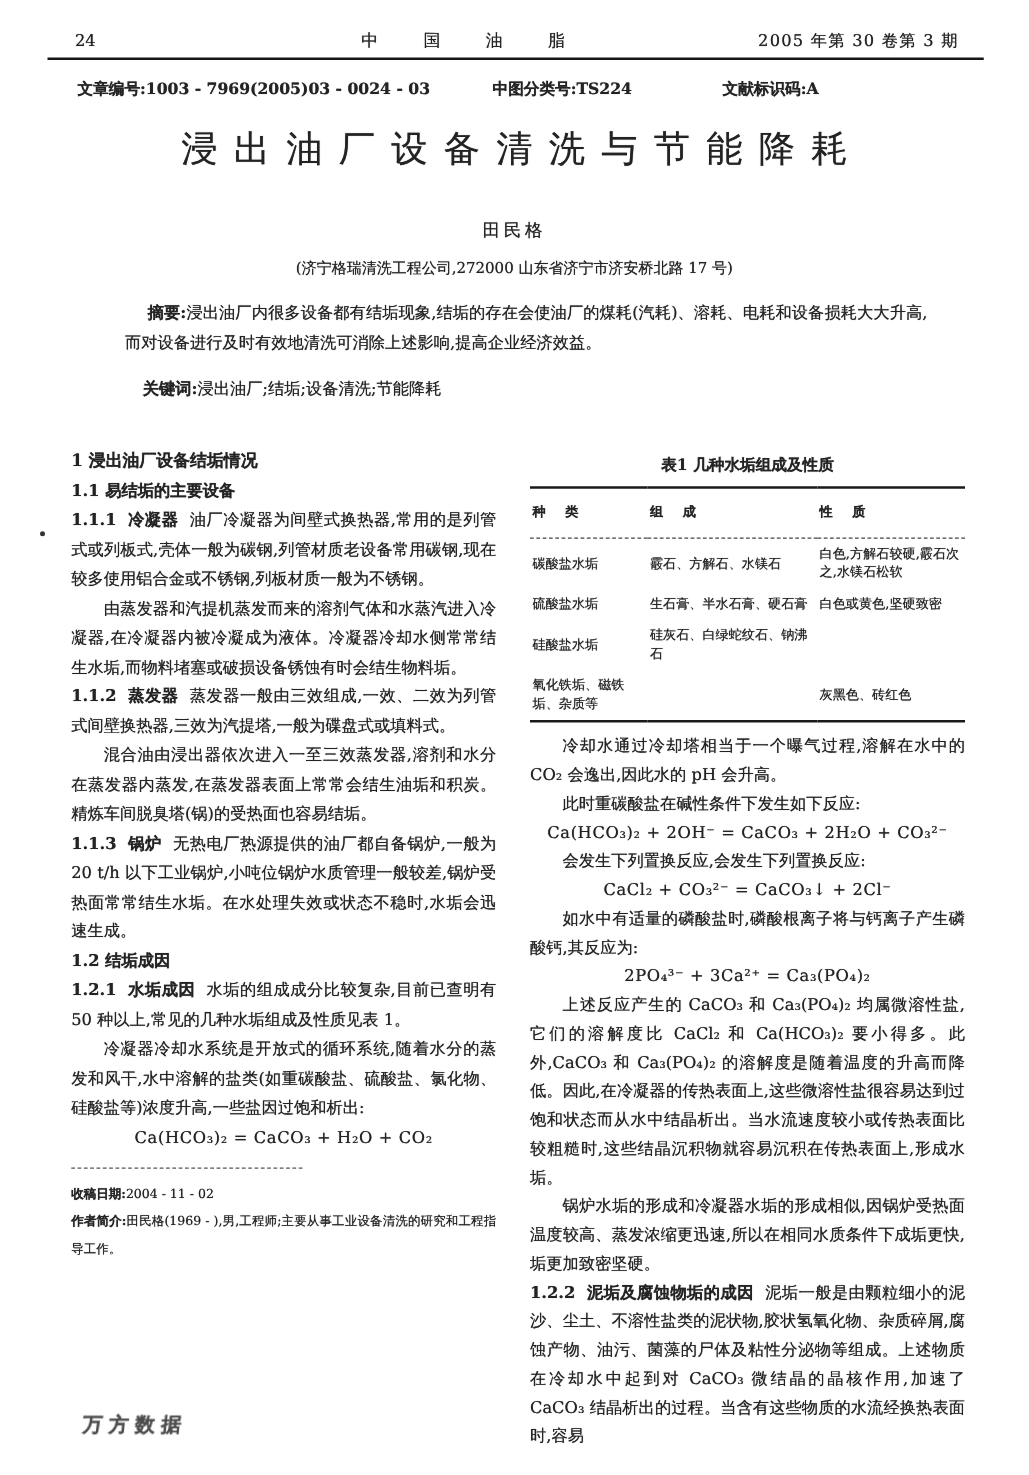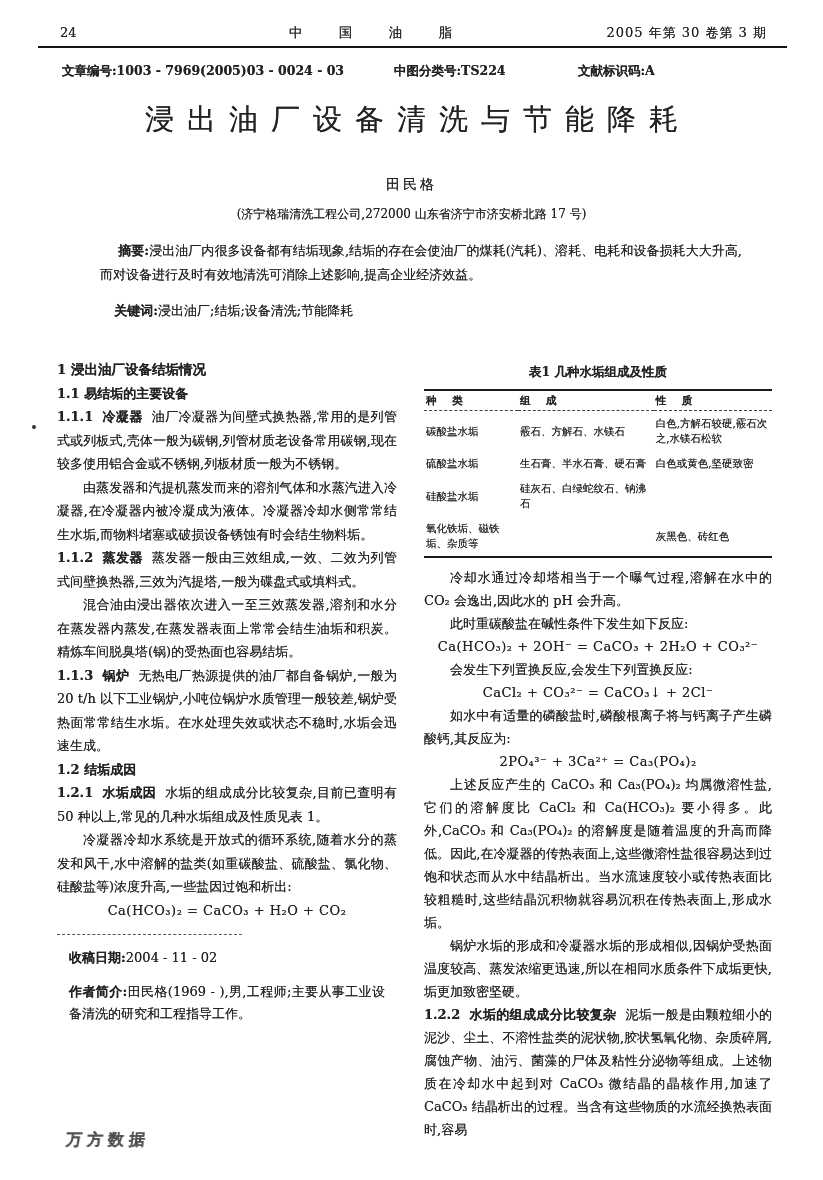--- a/index.html
+++ b/index.html
@@ -38,27 +38,27 @@
   .col-right{left:424px;width:348px;line-height:23px;}
   .col p{margin:0;}
   .para{text-indent:2em;}
   .flush{text-indent:0;}
   .h1{font-weight:bold;font-size:13.5px;margin:0 0 2px 0;}
   .h2{font-weight:bold;margin:0;}
   .lead{font-weight:bold;margin-right:9px;}
   .formula{text-align:center;text-indent:0;margin:1px 0;letter-spacing:0.5px;}
   
   .dash-rule{width:185px;border-top:1px dashed #555;margin:12px 0 10px 0;height:0;}
-  .footnote p{font-size:13px;line-height:22px;margin:12px;text-indent:0;}
+  .footnote p{font-size:10px;line-height:22px;margin:0;text-indent:0;}
   
   .tbl-caption{text-align:center;font-weight:bold;font-size:12.5px;margin:2px 0 6px 0;}
   table.tbl{width:100%;border-collapse:collapse;font-size:10.5px;line-height:15px;
             border-top:2px solid #1a1a1a;border-bottom:2px solid #1a1a1a;text-align:left;}
   table.tbl th{font-weight:bold;letter-spacing:6px;border-bottom:1px dashed #444;
-               padding:2px 2px;text-align:left;}
+               padding:12px 2px;text-align:left;}
   table.tbl td{padding:5px 2px;vertical-align:middle;}
   .tbl .c1{width:27%;}
   .tbl .c2{width:39%;}
   .tbl .c3{width:34%;}
   .tbl-wrap{margin-bottom:8px;}
   
   .watermark{position:absolute;left:66px;top:1130px;font-size:16px;font-weight:bold;color:#4d4d4d;
              letter-spacing:5px;transform:skewX(-6deg);filter:blur(0.4px);}
   .scan-dot{position:absolute;left:32px;top:425px;width:4px;height:4px;background:#333;border-radius:50%;}
 </style>
@@ -177,17 +177,17 @@
     <p class="para">此时重碳酸盐在碱性条件下发生如下反应:</p>
     <p class="formula">Ca(HCO₃)₂ + 2OH⁻ = CaCO₃ + 2H₂O + CO₃²⁻</p>
     <p class="para">会发生下列置换反应,会发生下列置换反应:</p>
     <p class="formula">CaCl₂ + CO₃²⁻ = CaCO₃↓ + 2Cl⁻</p>
     <p class="para">如水中有适量的磷酸盐时,磷酸根离子将与钙离子产生磷酸钙,其反应为:</p>
     <p class="formula">2PO₄³⁻ + 3Ca²⁺ = Ca₃(PO₄)₂</p>
     <p class="para">上述反应产生的 CaCO₃ 和 Ca₃(PO₄)₂ 均属微溶性盐,它们的溶解度比 CaCl₂ 和 Ca(HCO₃)₂ 要小得多。此外,CaCO₃ 和 Ca₃(PO₄)₂ 的溶解度是随着温度的升高而降低。因此,在冷凝器的传热表面上,这些微溶性盐很容易达到过饱和状态而从水中结晶析出。当水流速度较小或传热表面比较粗糙时,这些结晶沉积物就容易沉积在传热表面上,形成水垢。</p>
     <p class="para">锅炉水垢的形成和冷凝器水垢的形成相似,因锅炉受热面温度较高、蒸发浓缩更迅速,所以在相同水质条件下成垢更快,垢更加致密坚硬。</p>
 
     <p class="para flush">
-      <span class="lead">1.2.2</span><span class="lead">水垢的组成成分比较复杂</span><span>泥垢一般是由颗粒细小的泥沙、尘土、不溶性盐类的泥状物,胶状氢氧化物、杂质碎屑,腐蚀产物、油污、菌藻的尸体及粘性分泌物等组成。上述物质在冷却水中起到对 CaCO₃ 微结晶的晶核作用,加速了 CaCO₃ 结晶析出的过程。当含有这些物质的水流经换热表面时,容易</span>
+      <span class="lead">1.2.2</span><span class="lead">泥垢及腐蚀物垢的成因</span><span>泥垢一般是由颗粒细小的泥沙、尘土、不溶性盐类的泥状物,胶状氢氧化物、杂质碎屑,腐蚀产物、油污、菌藻的尸体及粘性分泌物等组成。上述物质在冷却水中起到对 CaCO₃ 微结晶的晶核作用,加速了 CaCO₃ 结晶析出的过程。当含有这些物质的水流经换热表面时,容易</span>
     </p>
   </div>
 
 </div>
 
 </body></html>

